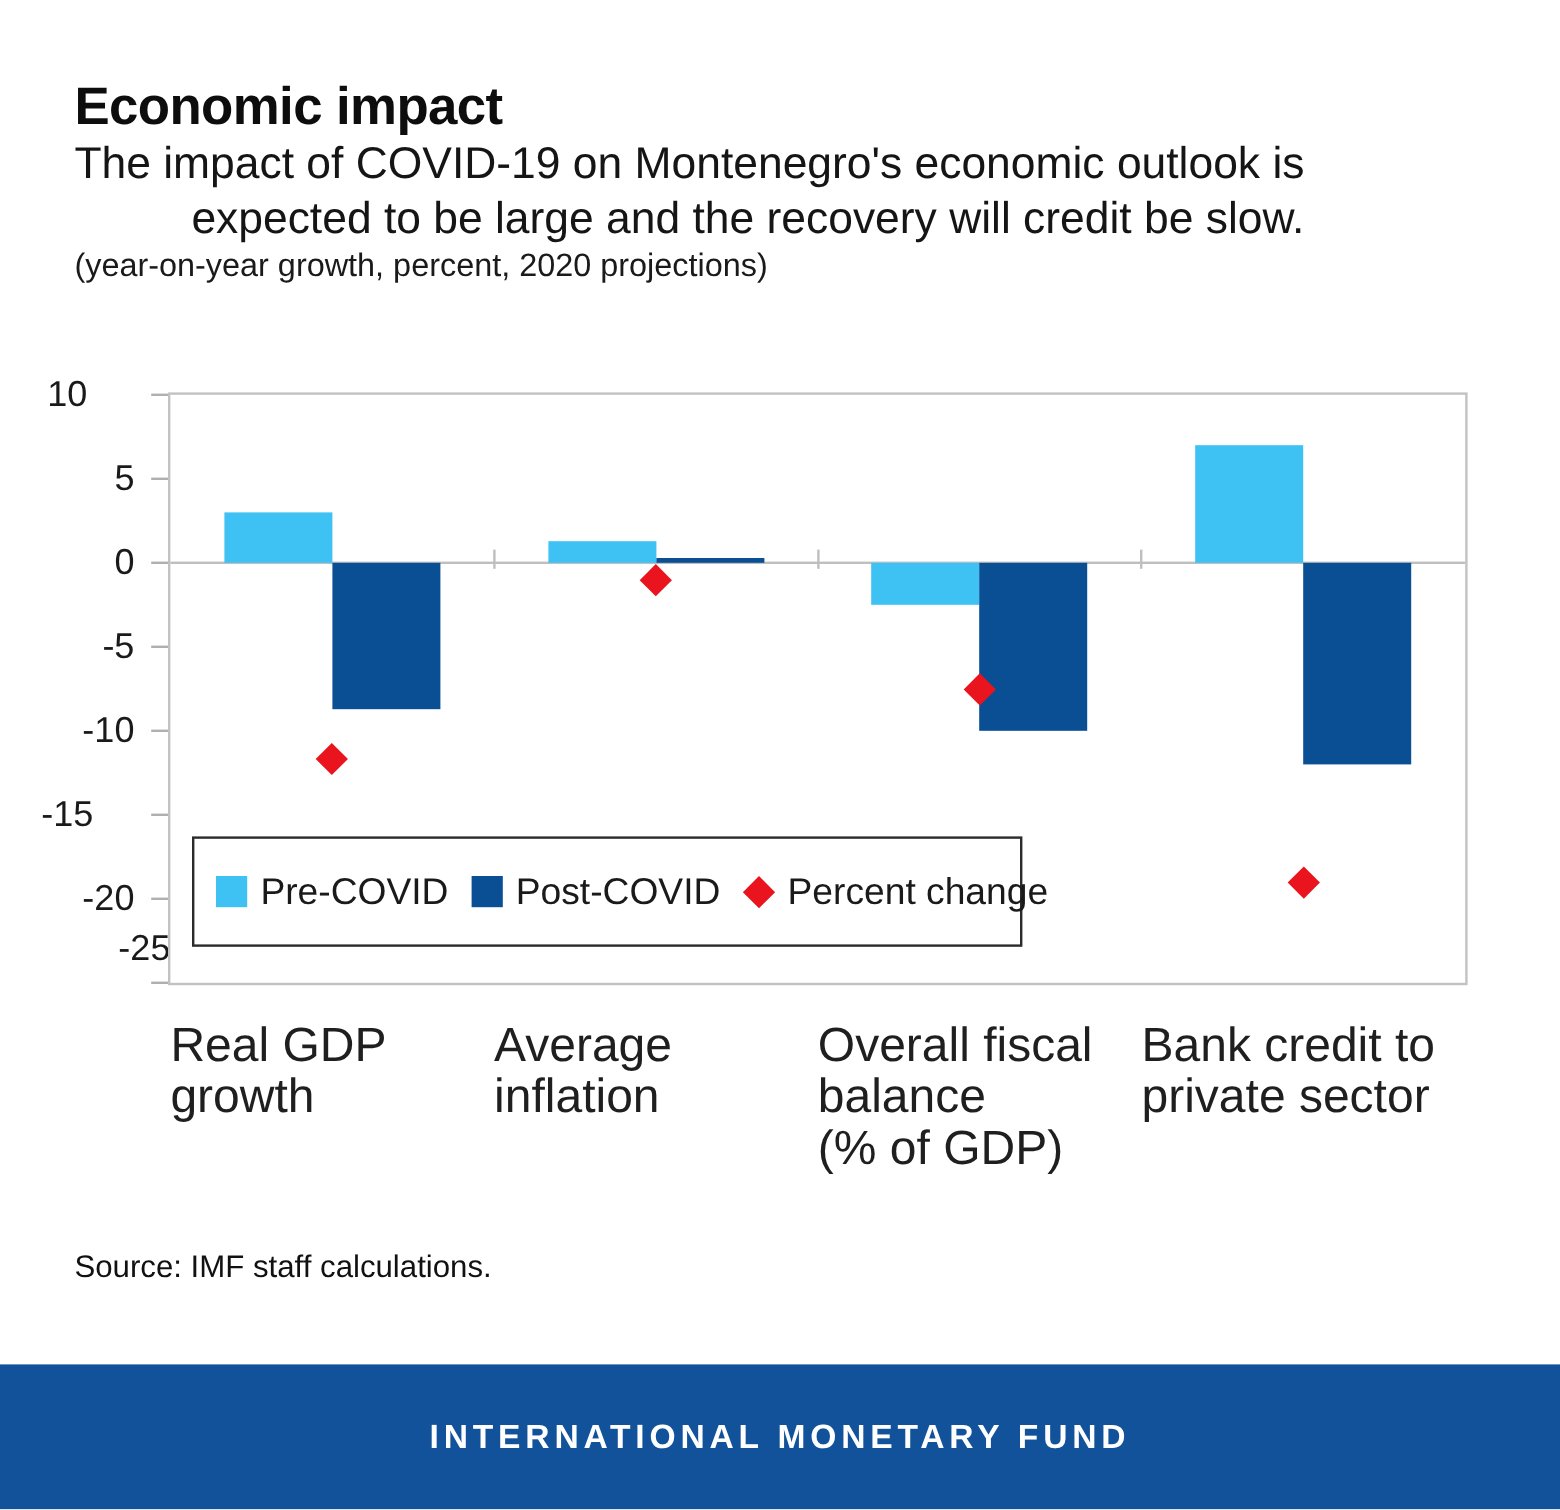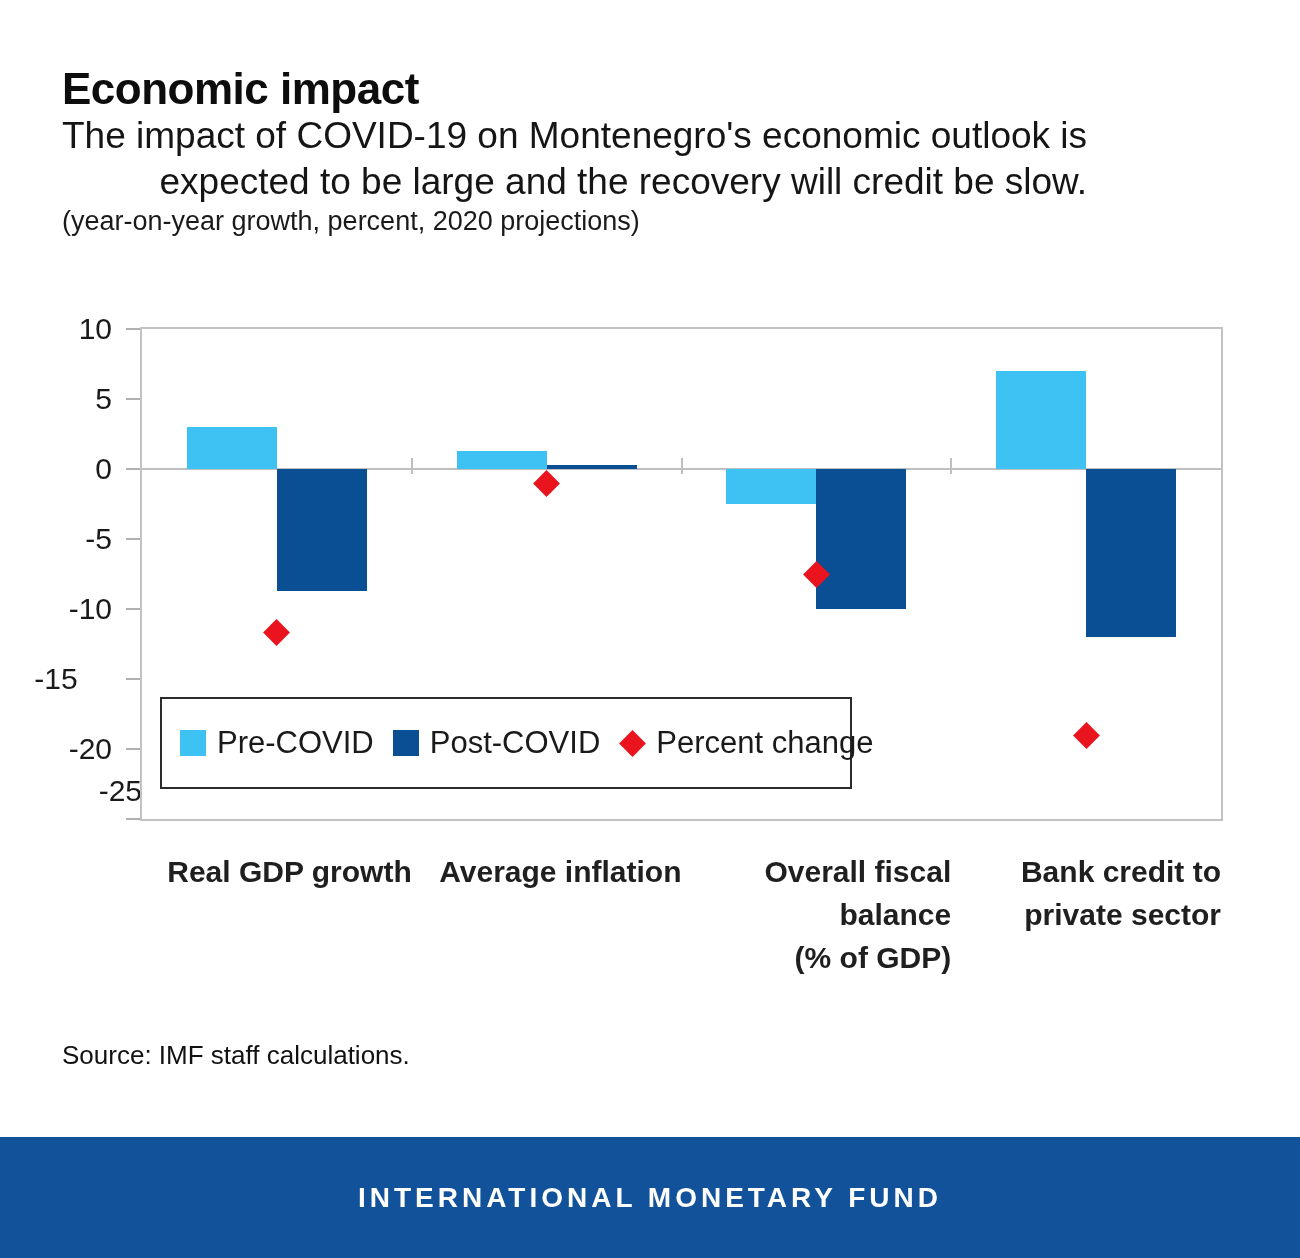--- a/index.html
+++ b/index.html
@@ -19,42 +19,42 @@
   .bar{position:absolute;}
   .diamond{position:absolute;transform:rotate(45deg);}
   .legend{
     position:absolute;background:#ffffff;border:2px solid #2b2b2b;box-sizing:border-box;
     display:flex;align-items:center;padding-left:18px;z-index:5;
   }
   .legend-item{display:flex;align-items:center;margin-right:19px;}
   .legend-swatch{width:26px;height:26px;margin-right:11px;flex:0 0 auto;}
   .legend-diamond{width:19px;height:19px;margin:0 14px 0 4px;transform:rotate(45deg);flex:0 0 auto;}
   .legend-label{font-size:31px;color:#1a1a1a;white-space:nowrap;}
-  .xlab{position:absolute;text-align:right;font-size:30px;line-height:43px;color:#1f1f1f;font-weight:bold;}
+  .xlab{position:absolute;text-align:left;font-size:40px;line-height:43px;color:#1f1f1f;}
   .source{position:absolute;left:62px;top:1040px;font-size:26px;color:#111111;}
   .band{position:absolute;left:0;top:1137px;width:1300px;height:121px;display:flex;align-items:center;justify-content:center;}
   .band span{color:#ffffff;font-size:28px;font-weight:700;letter-spacing:4px;white-space:nowrap;}
 </style>
 </head>
 <body>
 
 <div class="page">
 
   <div class="title">Economic impact</div>
 
   <div class="subtitle">
     <div>The impact of COVID-19 on Montenegro's economic outlook is</div>
     <div>expected to be large and the recovery will credit be slow.</div>
   </div>
 
   <div class="note">(year-on-year growth, percent, 2020 projections)</div>
 
   <div class="chart">
     <div id="yaxis">
-        <div class="ylab" style="left: 0px; top: 314px;">10</div>
+        <div class="ylab" style="left: 0px; top: 314px; text-align: center;">10</div>
         <div class="ytick" style="left: 126px; width: 14px; top: 328px;"></div>
         <div class="ylab" style="left: 0px; top: 384px;">5</div>
         <div class="ytick" style="left: 126px; width: 14px; top: 398px;"></div>
         <div class="ylab" style="left: 0px; top: 454px;">0</div>
         <div class="ytick" style="left: 126px; width: 14px; top: 468px;"></div>
         <div class="ylab" style="left: 0px; top: 524px;">-5</div>
         <div class="ytick" style="left: 126px; width: 14px; top: 538px;"></div>
         <div class="ylab" style="left: 0px; top: 594px;">-10</div>
         <div class="ytick" style="left: 126px; width: 14px; top: 608px;"></div>
         <div class="ylab" style="left: 0px; top: 664px; text-align: center;">-15</div>

